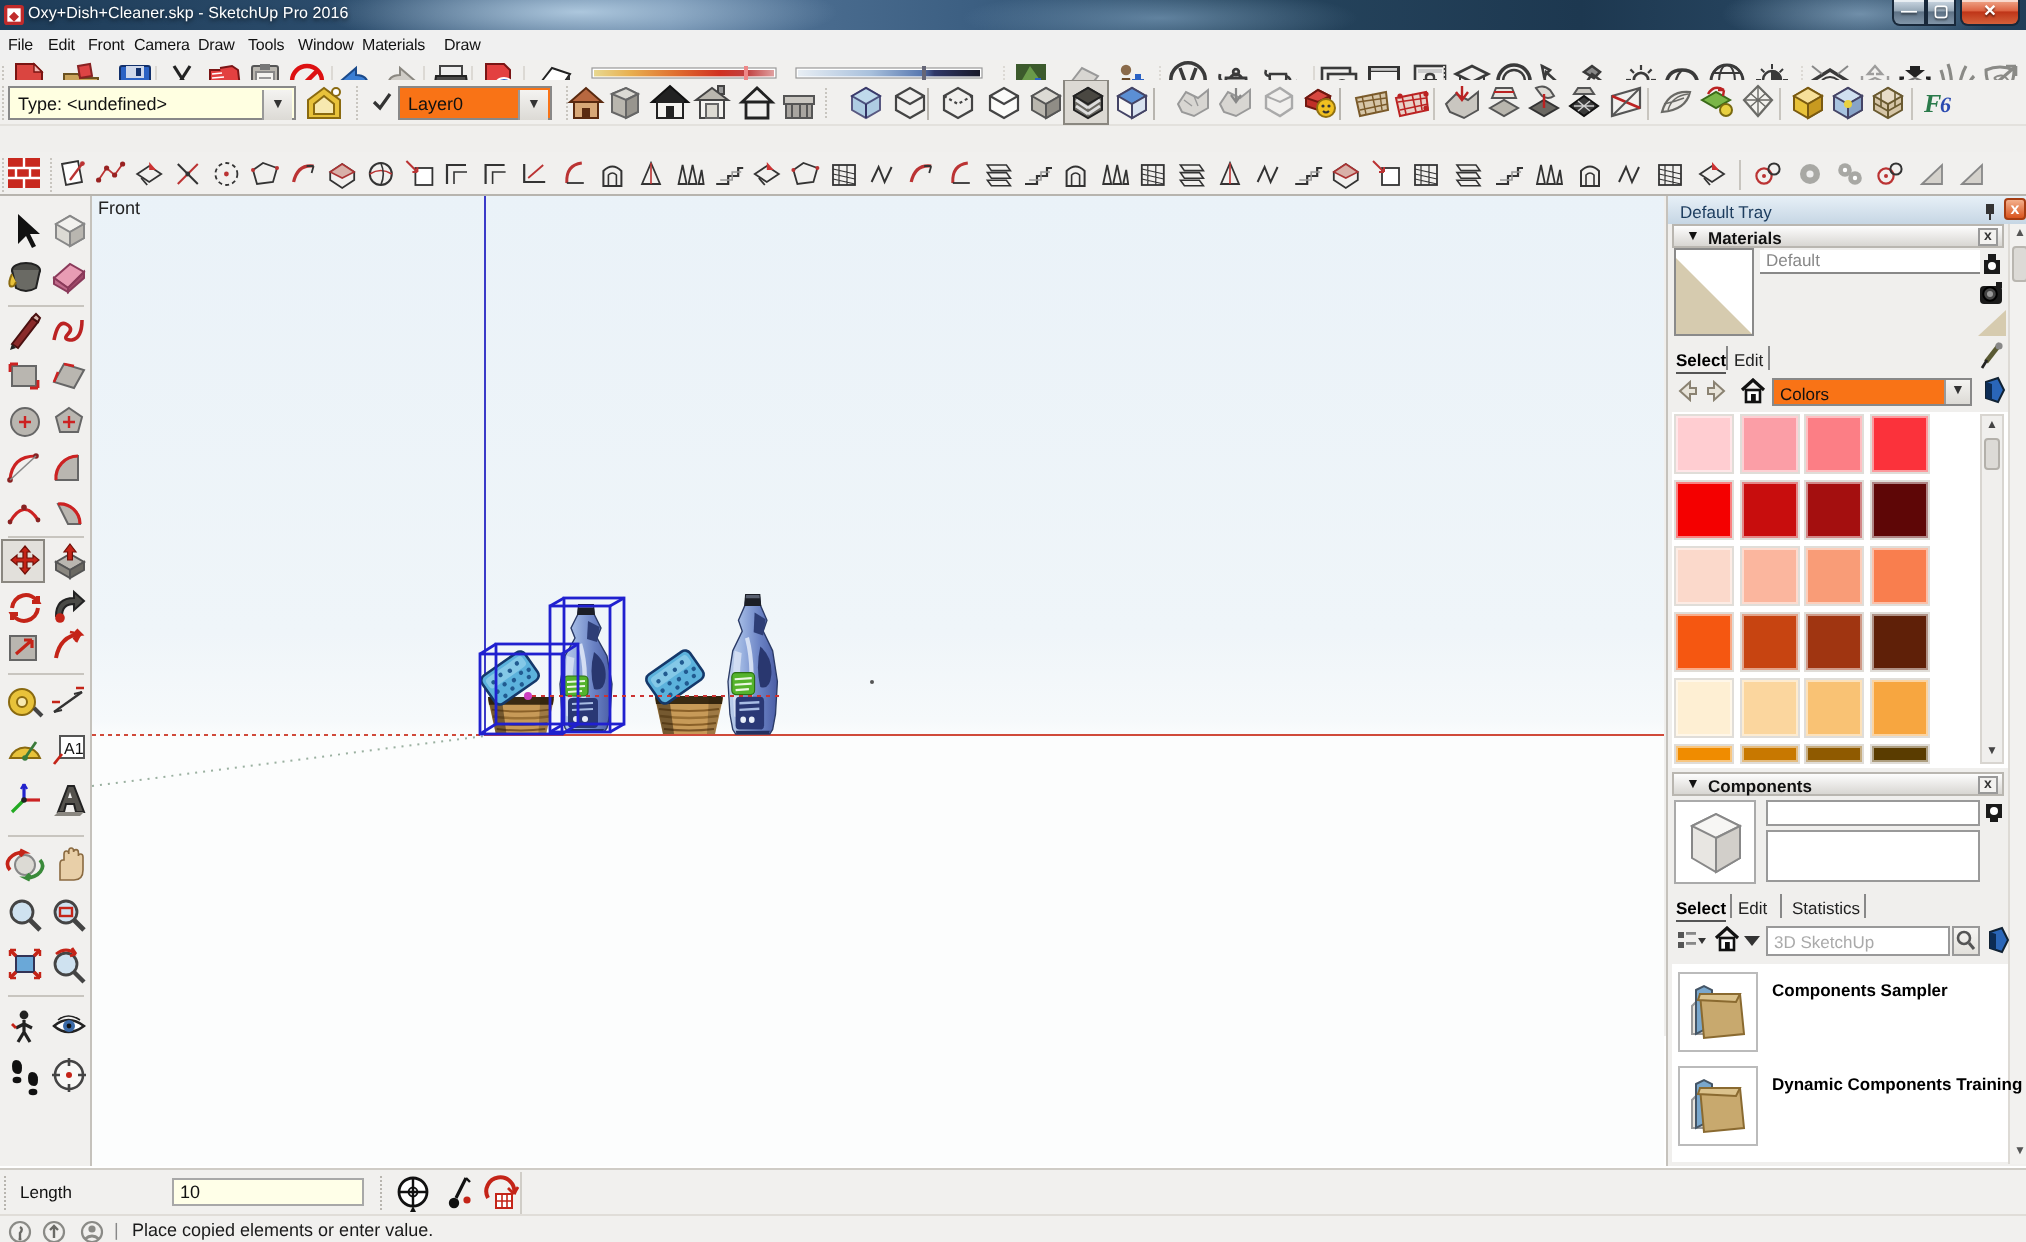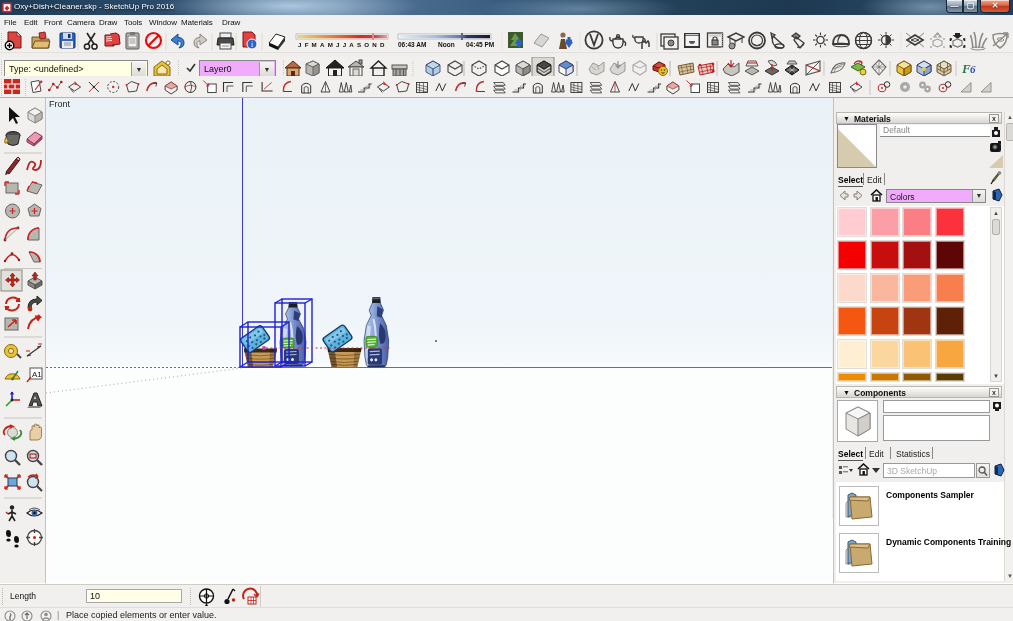--- a/index.html
+++ b/index.html
@@ -16,25 +16,25 @@
 #btn-close{left:980px;width:30px;border-radius:0 0 4px 4px;background:linear-gradient(#f0a88c 0%,#dd6342 45%,#bf3518 50%,#d4603a 100%)}
 #btn-min{left:946px;width:17px;border-radius:0 0 0 4px}
 #btn-max{left:963px;width:15px}
 .winbtn span{display:block;text-align:center;color:#fff;font-size:8px;line-height:11px;font-weight:bold;text-shadow:0 1px 1px rgba(0,0,0,.5)}
 
 #menubar{position:absolute;left:0;top:15px;width:1013px;height:15px;background:#f0f0f0;font-size:8px;letter-spacing:-.1px;color:#111}
 #menubar span{position:absolute;top:3px}
 
 .tbrow{position:absolute;left:0;width:1013px;background:#f1f0ee}
 #tb1{top:30px;height:23px;border-bottom:1px solid #e3e1dd}
-#tb2{top:57px;height:23px;border-bottom:1px solid #e3e1dd}
+#tb2{top:40px;height:23px;border-bottom:1px solid #e3e1dd}
 #tb3{top:76px;height:22px;border-bottom:1px solid #b7b4ae}
 .grip{position:absolute;width:3px;top:3px;height:17px;border-left:1px dotted #c8c5bf}
 
-.combo{position:absolute;height:17px;background:#f0abfc;border:1px solid #888;font-size:11px;color:#111}
+.combo{position:absolute;height:17px;background:#f97316;border:1px solid #888;font-size:11px;color:#111}
 .combo .arr{position:absolute;right:0;top:0;width:15px;height:15px;background:linear-gradient(#f4f3f1,#dcdad5);border-left:1px solid #999;text-align:center;font-size:7px;line-height:15px;color:#333}
 
 #lbar{position:absolute;left:0;top:98px;width:46px;height:485px;background:#f1f0ee;border-right:1px solid #c5c2bc}
 
 #canvas{position:absolute;left:46px;top:98px;width:786px;height:485px;background:linear-gradient(#eaf2f8 0%,#eff5f9 45%,#f6f9fb 54%,#fcfdfd 56%)}
 #front-label{position:absolute;left:3px;top:1px;font-size:9px;color:#222}
 
 #tray{position:absolute;left:833px;top:98px;width:180px;height:485px;background:#f0efed;border-left:1px solid #c5c2bc}
 .secthdr{position:absolute;left:2px;width:166px;height:12px;background:linear-gradient(#fdfdfd,#d8d6d2);border:1px solid #b9b6b0;font-size:8.5px;font-weight:bold;color:#111}
 .sw{position:absolute;width:30px;height:30px;border:1px solid #e0ddd8;box-shadow:inset 0 0 0 1px rgba(255,255,255,.5)}
@@ -1020,20 +1020,28 @@
       <use href="#selbox" x="229" y="201"></use>
 
       <line x1="220" y1="250" x2="344" y2="250" stroke="#cc3333" stroke-width="1" stroke-dasharray="2,2.5"></line>
       <circle cx="218" cy="250" r="2" fill="#cc3fc0"></circle>
       <circle cx="390" cy="243" r="1" fill="#555"></circle>
     </svg>
   </div>
 
   <div id="tray">
 
+    <div style="position:absolute;left:0;top:0;width:180px;height:14px;background:linear-gradient(#e7f0f7,#c6d6e4)">
+      <span style="position:absolute;left:6px;top:2.5px;font-size:8.5px;color:#1c3c5e">Default Tray</span>
+      <svg style="position:absolute;left:157px;top:3px" width="8" height="9" viewBox="0 0 8 9">
+          <rect x="2" y="1" width="4" height="5" fill="#333"></rect>
+          <line x1="4" y1="6" x2="4" y2="9" stroke="#333"></line>
+        </svg>
+      <div style="position:absolute;left:168px;top:1px;width:11px;height:11px;background:linear-gradient(#f3b08c,#d9541e);border:1px solid #a63d12;border-radius:2px;color:#fff;font-size:8px;font-weight:bold;text-align:center;line-height:10px">x</div>
+    </div>
 
     <div style="position:absolute;left:170px;top:14px;width:10px;height:470px;background:#f2f1ef;border-left:1px solid #dddad5">
       <div style="position:absolute;left:0;top:0;width:10px;height:11px;background:#f2f1ef;color:#555;font-size:6px;text-align:center;line-height:11px">▲</div>
       <div style="position:absolute;left:1px;top:11px;width:8px;height:18px;background:#dcdad6;border:1px solid #b9b6b0;border-radius:2px"></div>
       <div style="position:absolute;left:0;bottom:0;width:10px;height:11px;color:#555;font-size:6px;text-align:center;line-height:11px">▼</div>
     </div>
 
     <div class="secthdr" style="top:14px">
       <span style="position:absolute;left:6px;top:2px;font-size:7px">▼</span>
       <span style="position:absolute;left:17px;top:1px">Materials</span>

